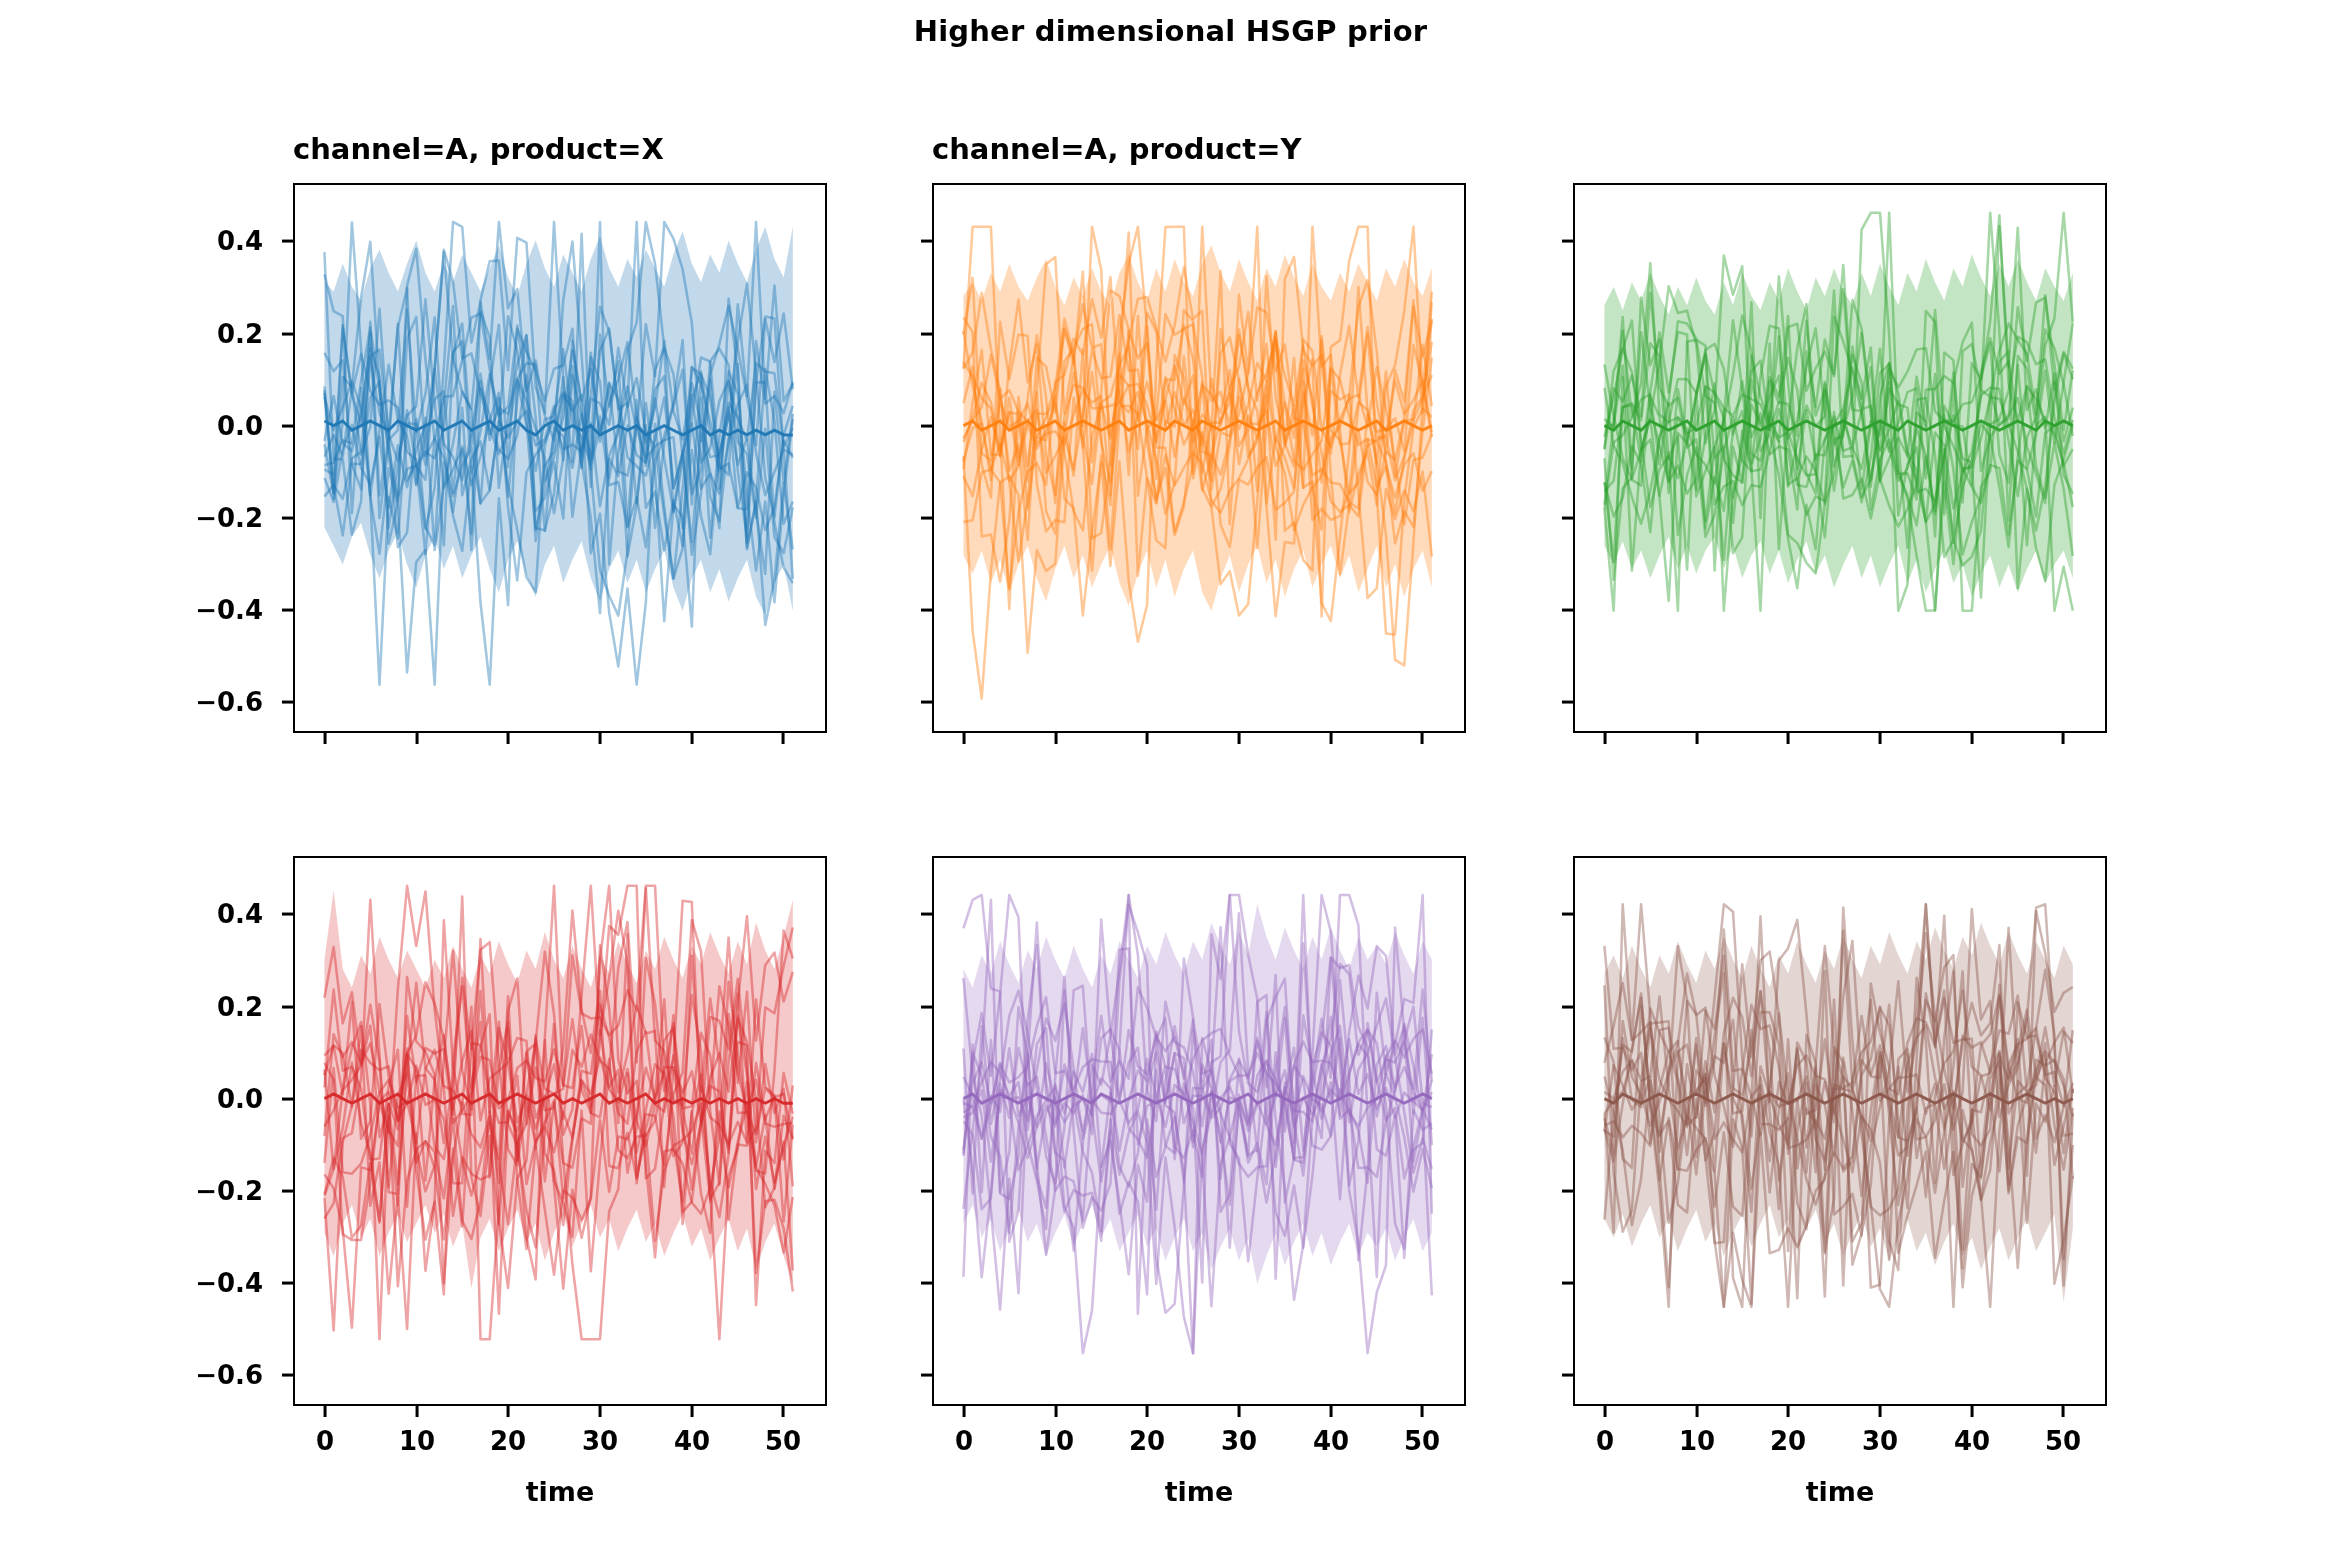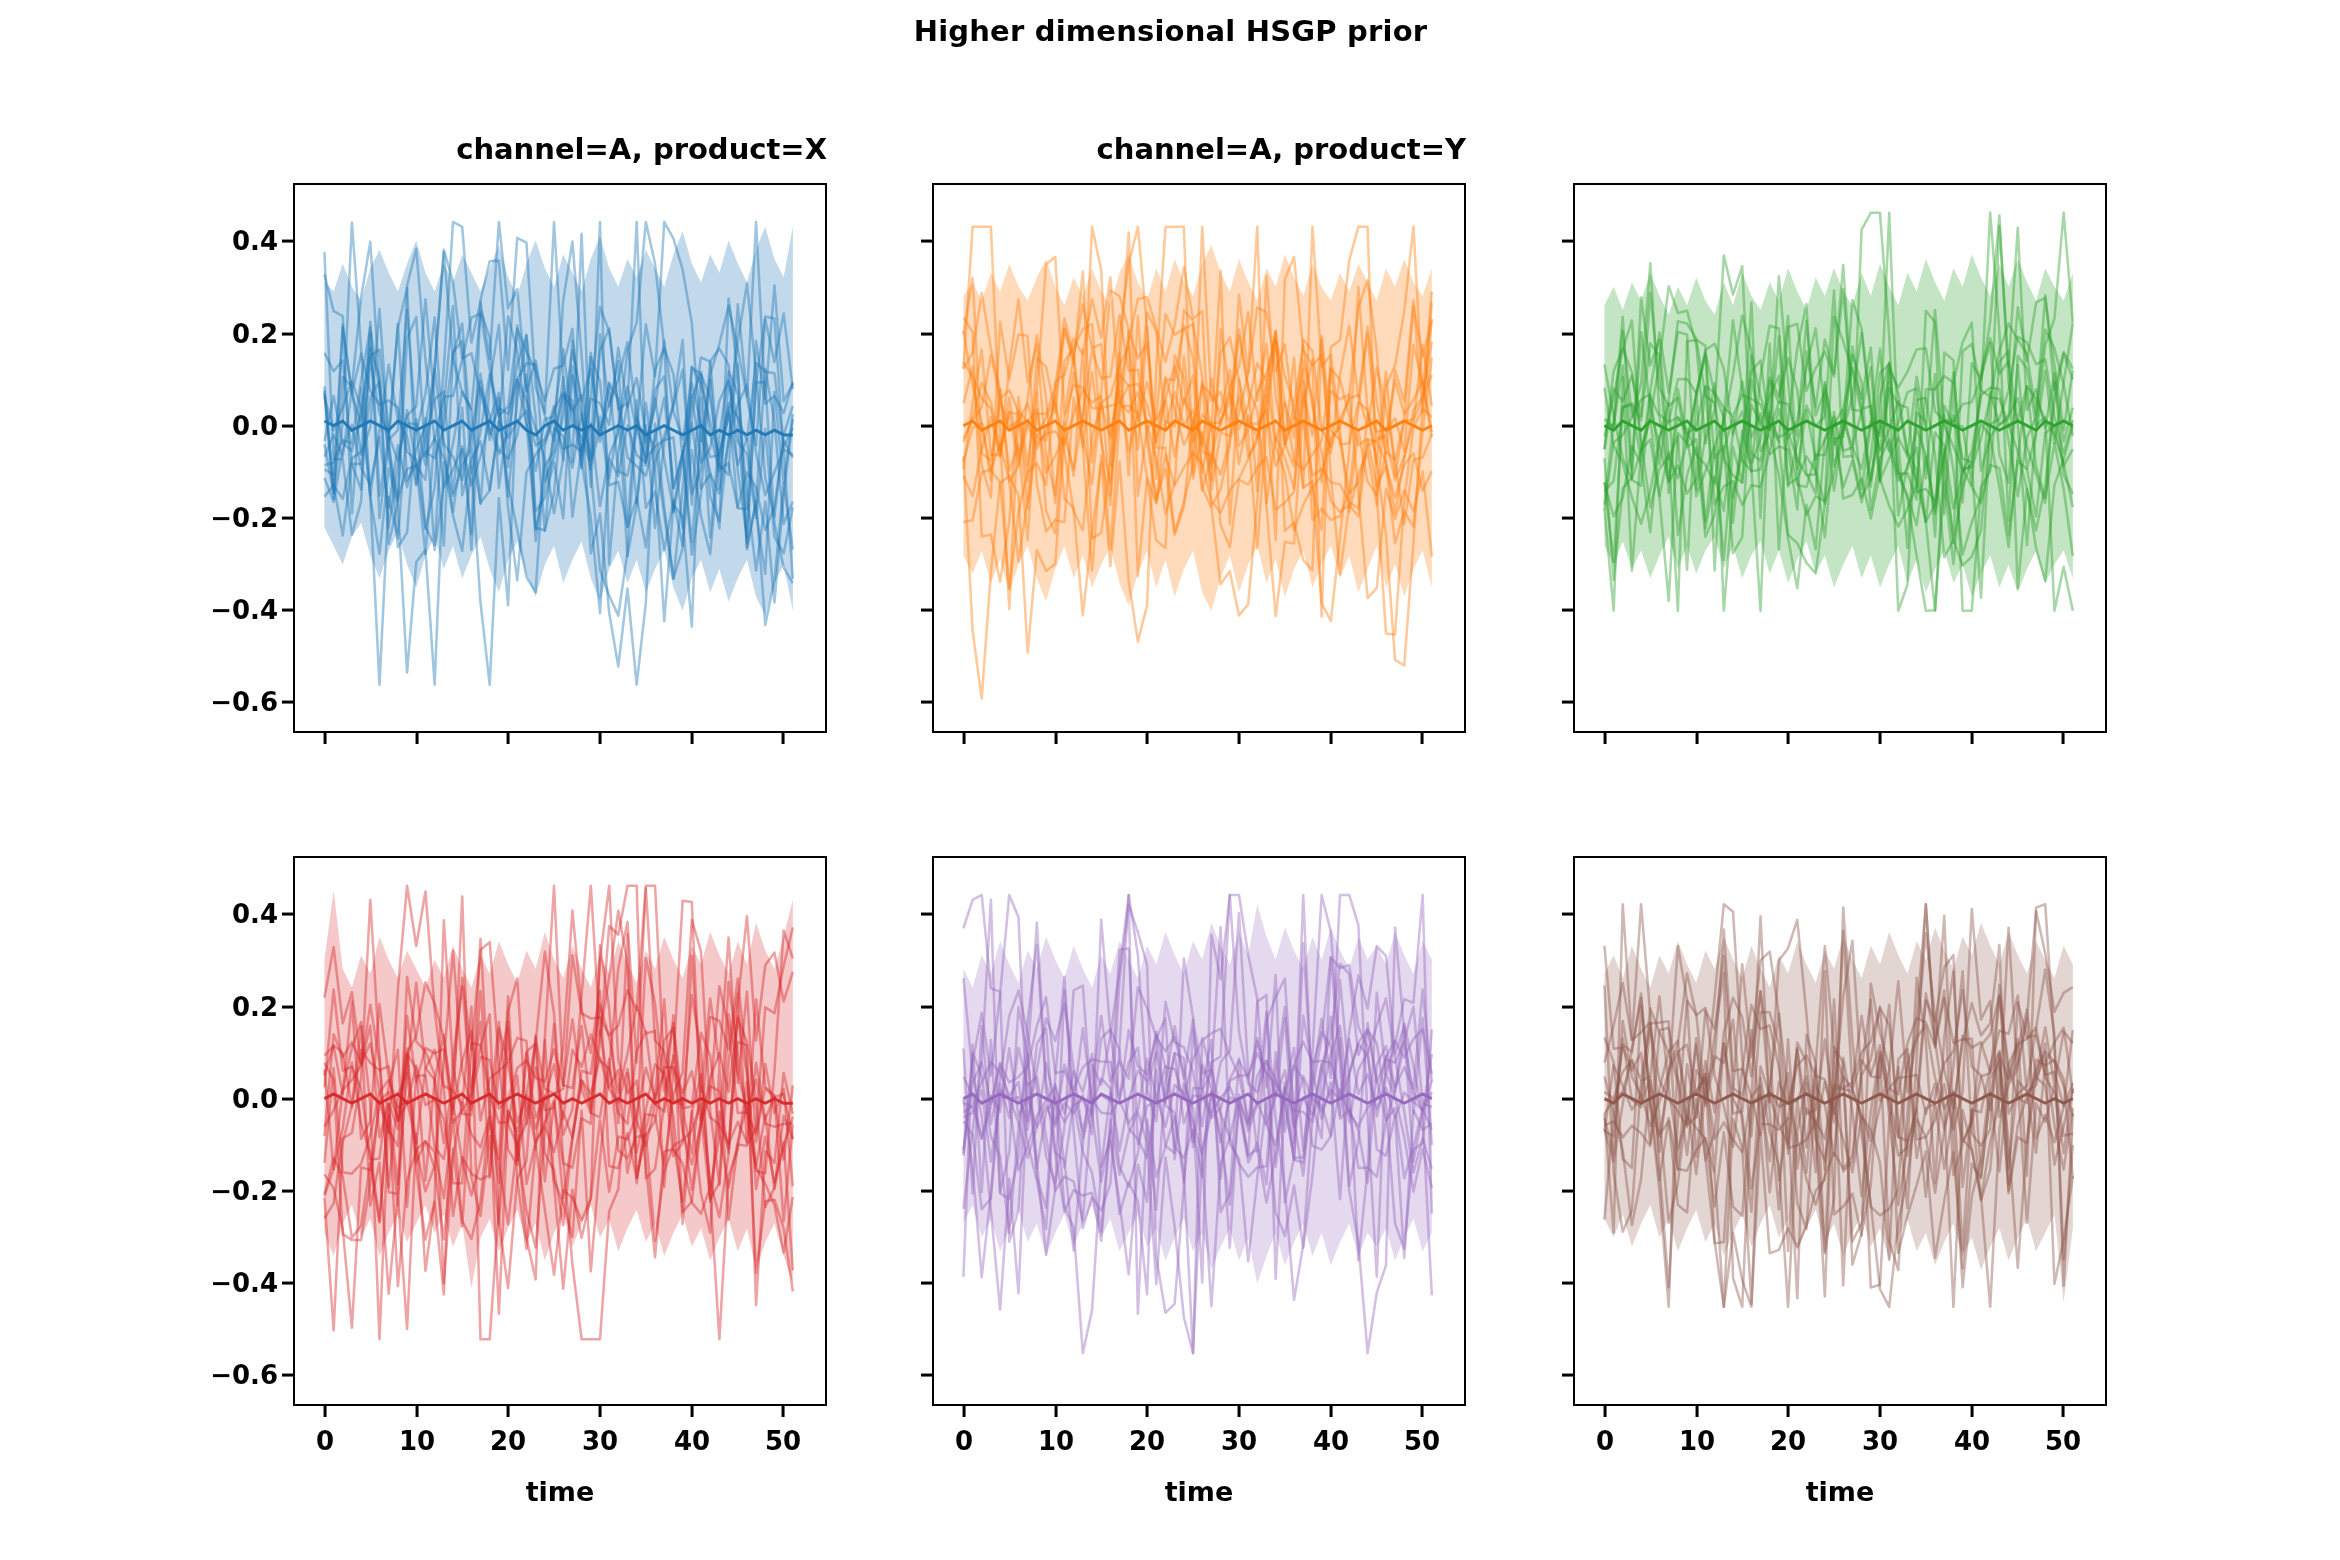--- a/index.html
+++ b/index.html
@@ -12,32 +12,32 @@
   }
   #figure{position:absolute;inset:0;font-weight:bold;}
   #suptitle{
     position:absolute;top:13.7px;left:0;width:2341px;
     text-align:center;font-size:29px;color:#000;
     letter-spacing:0.2px;
   }
   .panel{position:absolute;}
   .panel-title{
     position:absolute;left:0;width:100%;top:-51px;
-    text-align:right;font-size:29px;color:#000;white-space:nowrap;
+    text-align:left;font-size:29px;color:#000;white-space:nowrap;
   }
   .plotbox{
     position:absolute;inset:0;
     border:2.9px solid #000;
     background:#fff;
     box-sizing:border-box;
     overflow:hidden;
   }
   .plotbox svg{display:block;width:100%;height:100%;}
   .ytick-label{
-    position:absolute;right:100%;margin-right:15px;
+    position:absolute;right:100%;margin-right:30px;
     transform:translateY(-50%);
     font-size:26px;color:#000;white-space:nowrap;text-align:right;
   }
   .ytick-mark{
     position:absolute;right:100%;width:10.7px;height:2.9px;background:#000;
     transform:translateY(-50%);
   }
   .xtick-label{
     position:absolute;top:100%;margin-top:19.5px;
     transform:translateX(-50%);

